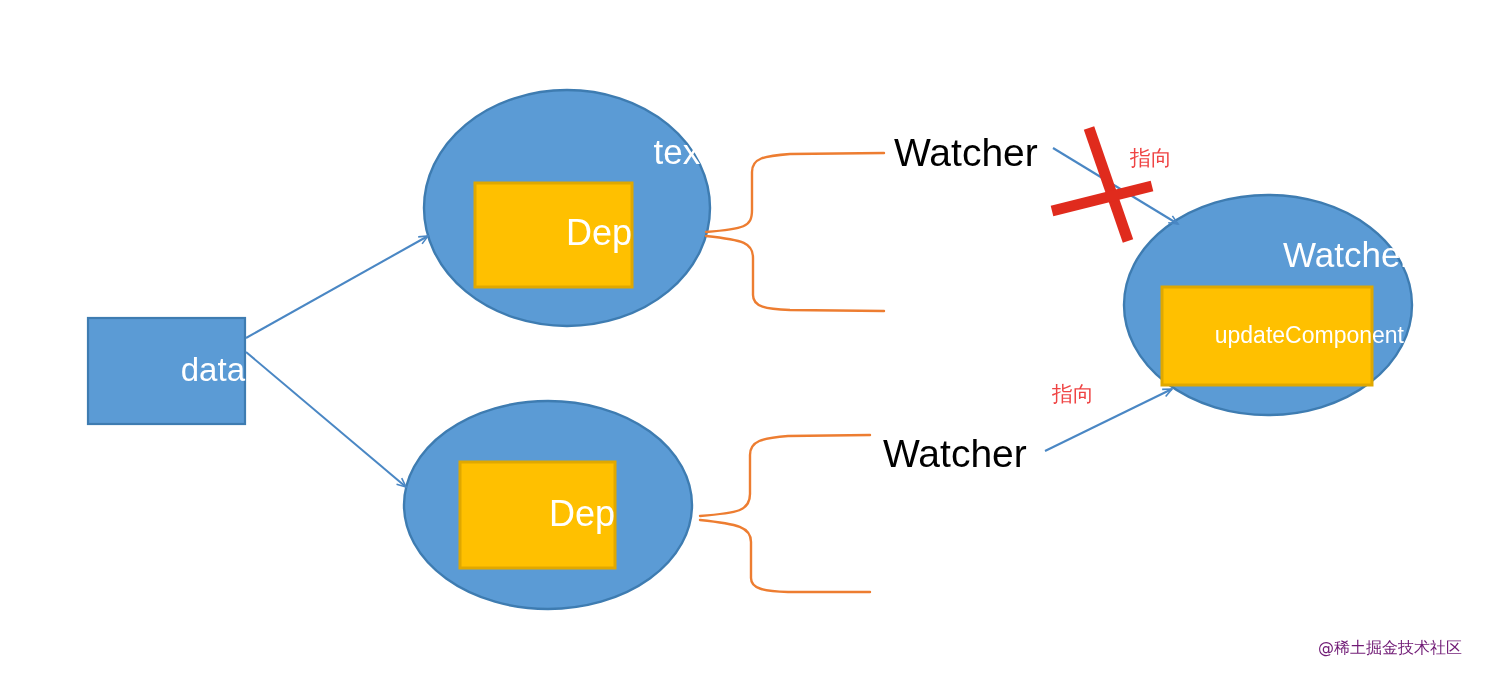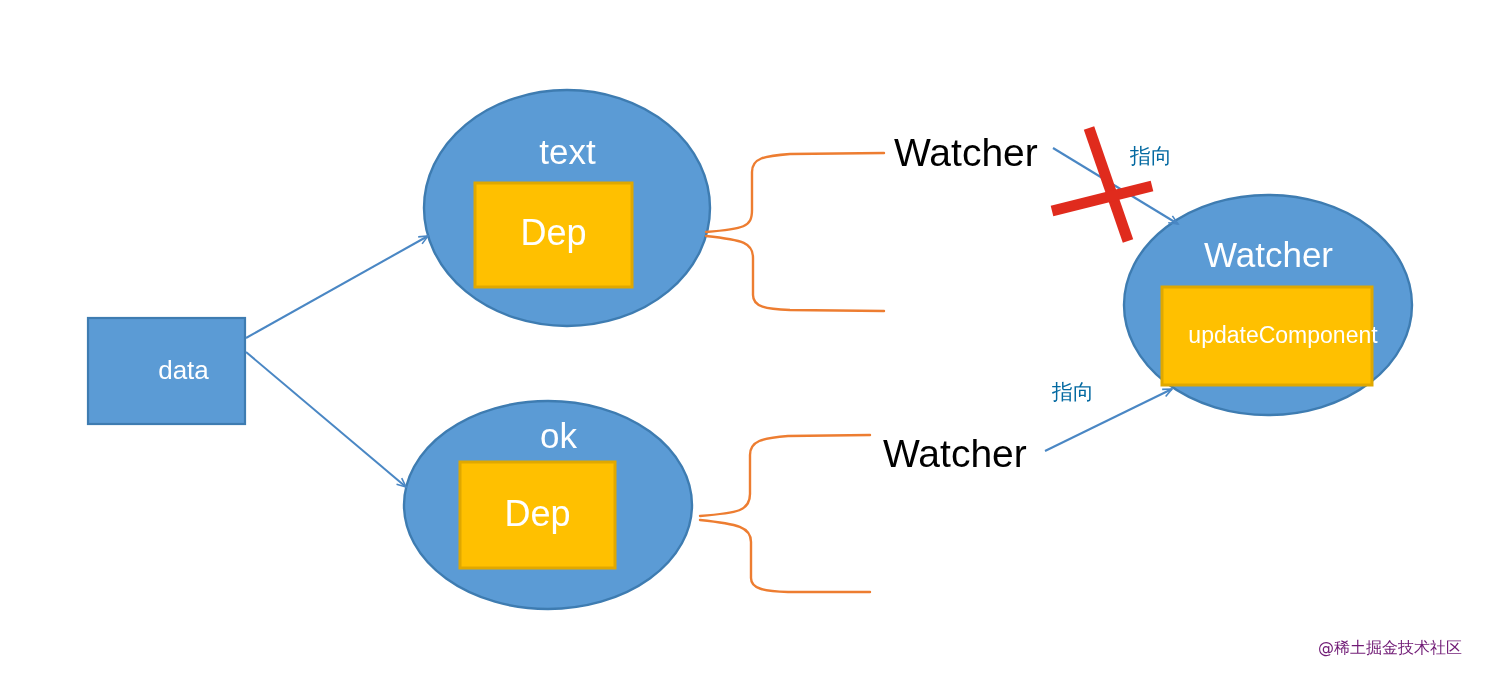--- a/index.html
+++ b/index.html
@@ -22,43 +22,42 @@
     left: 0;
     top: 0;
     width: 1512px;
     height: 682px;
   }
   .node-label {
     position: absolute;
     color: #ffffff;
     font-family: "Liberation Sans", sans-serif;
     white-space: nowrap;
-    text-align: center;
+    text-align: right;
     pointer-events: none;
   }
   .plain-label {
     position: absolute;
     color: #000000;
     font-family: "Liberation Sans", sans-serif;
     white-space: nowrap;
   }
   .cjk-label {
     position: absolute;
-    color: #0369a1;
-    font-family: Liberation Mono, monospace;
+    color: #ef4444;
+    font-family: Liberation Sans, sans-serif;
     white-space: nowrap;
     text-align: right;
   }
   #data-box-label {
     left: 88px;
     top: 348px;
     width: 157px;
-    font-size: 26px;
+    font-size: 33px;
     line-height: 44px;
-    padding-left: 17px;
   }
   #ellipse-text-title {
     left: 425px;
     top: 130px;
     width: 285px;
     font-size: 35px;
     line-height: 44px;
   }
   #dep-box-text-label {
     left: 475px;

